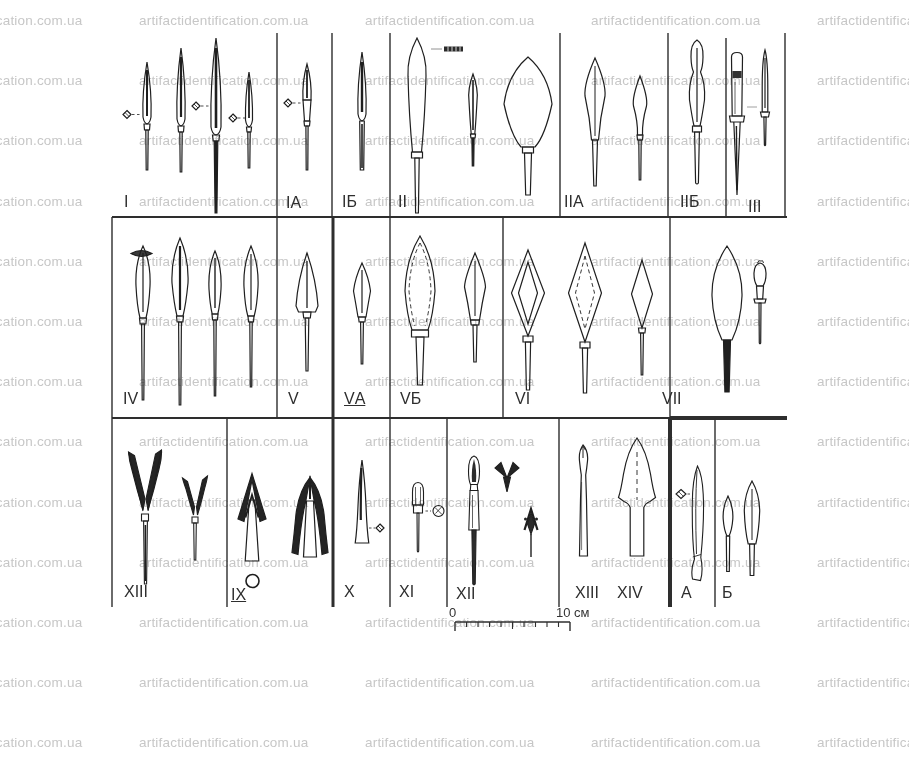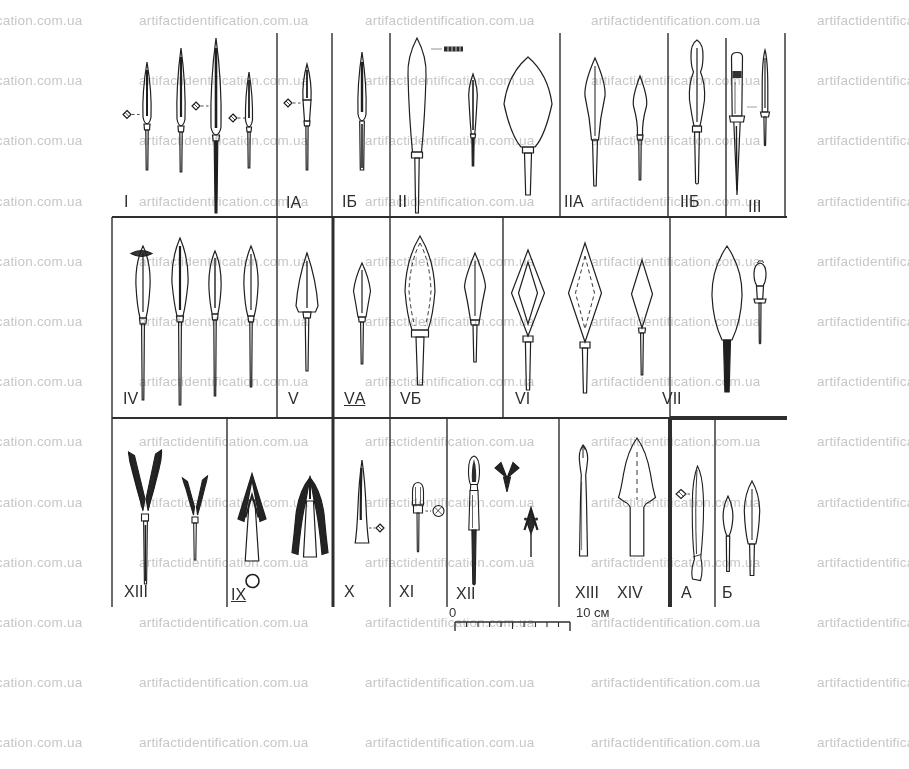--- a/index.html
+++ b/index.html
@@ -383,16 +383,16 @@
   <span class="plabel" style="left:231px;top:586px;text-decoration:underline;">IX</span>
   <span class="plabel" style="left:344px;top:583px;">X</span>
   <span class="plabel" style="left:399px;top:583px;">XI</span>
   <span class="plabel" style="left:456px;top:585px;">XII</span>
   <span class="plabel" style="left:567px;top:584px;margin-left:8px;">XIII</span>
   <span class="plabel" style="left:617px;top:584px;">XIV</span>
   <span class="plabel" style="left:681px;top:584px;">А</span>
   <span class="plabel" style="left:722px;top:584px;">Б</span>
 
   <span class="slabel" style="left:449px;top:605px;">0</span>
-  <span class="slabel" style="left:576px;top:605px;text-align:center;">10 см</span>
+  <span class="slabel" style="left:556px;top:605px;text-align:center;">10 см</span>
 
 
 </div>
 
 </body></html>

